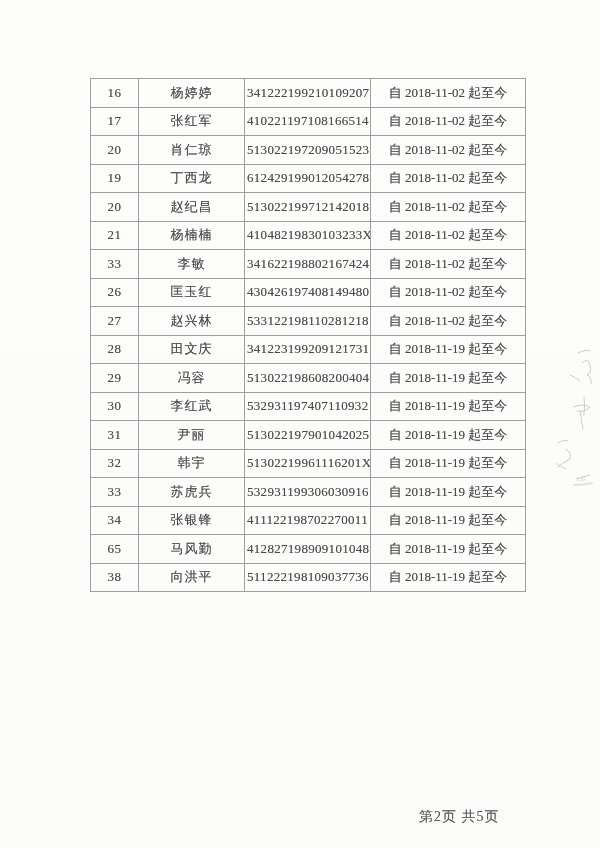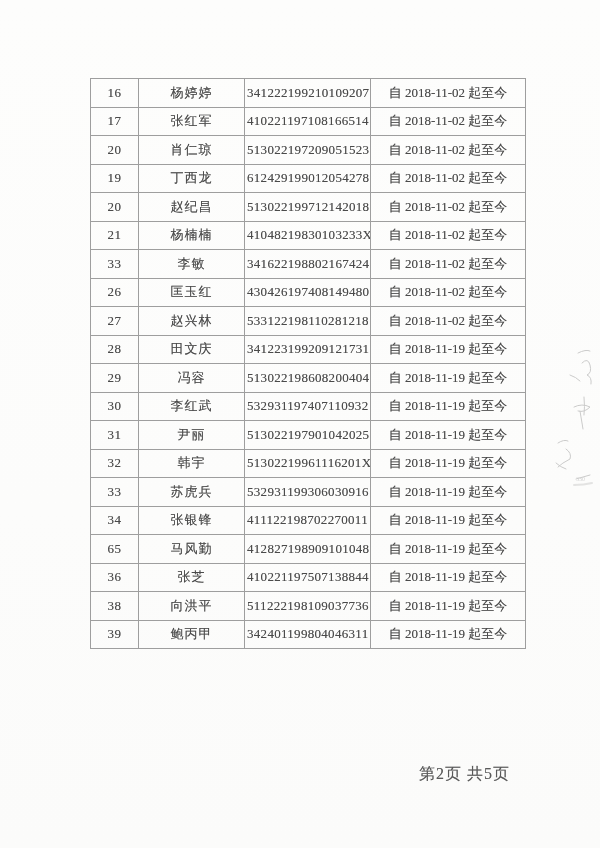--- a/index.html
+++ b/index.html
@@ -41,23 +41,23 @@
     padding: 0 2px;
     overflow: hidden;
     white-space: nowrap;
   }
   td.col-no    { width: 43px;  font-size: 12.5px; letter-spacing: 0.5px; }
   td.col-name  { width: 101px; letter-spacing: 1px; margin-left: 8px; }
   td.col-id    { width: 121px; font-size: 12.5px; letter-spacing: 0.3px; }
   td.col-period{ width: 150px; font-size: 12.5px; }
   .footer {
     position: absolute;
-    top: 764px;
+    top: 808px;
     left: 419px;
-    font-size: 16px;
+    font-size: 14px;
     letter-spacing: 1px;
     color: #5a5a5a;
     text-shadow: 0 0 0.5px rgba(90,90,90,0.5);
   }
   .scribble {
     position: absolute;
     left: 548px;
     top: 345px;
     width: 52px;
     height: 165px;
@@ -168,35 +168,23 @@
       <td class="col-id">411122198702270011</td>
       <td class="col-period">自 2018-11-19 起至今</td>
     </tr>
         <tr>
       <td class="col-no">65</td>
       <td class="col-name">马风勤</td>
       <td class="col-id">412827198909101048</td>
       <td class="col-period">自 2018-11-19 起至今</td>
     </tr>
         <tr>
-      <td class="col-no">36</td>
-      <td class="col-name">张芝</td>
-      <td class="col-id">410221197507138844</td>
-      <td class="col-period">自 2018-11-19 起至今</td>
-    </tr>
-        <tr>
       <td class="col-no">38</td>
       <td class="col-name">向洪平</td>
       <td class="col-id">511222198109037736</td>
-      <td class="col-period">自 2018-11-19 起至今</td>
-    </tr>
-        <tr>
-      <td class="col-no">39</td>
-      <td class="col-name">鲍丙甲</td>
-      <td class="col-id">342401199804046311</td>
       <td class="col-period">自 2018-11-19 起至今</td>
     </tr>
       </tbody>
   </table>
 
   <svg class="scribble" viewBox="0 0 52 165" xmlns="http://www.w3.org/2000/svg">
     <g fill="none" stroke="#8f8f8f" stroke-width="1" stroke-linecap="round">
       <path d="M30 8 q8 -4 12 -2"></path>
       <path d="M34 18 q6 -6 8 2 q2 8 -3 10 q5 2 4 9"></path>
       <path d="M22 30 q6 2 10 6"></path>

